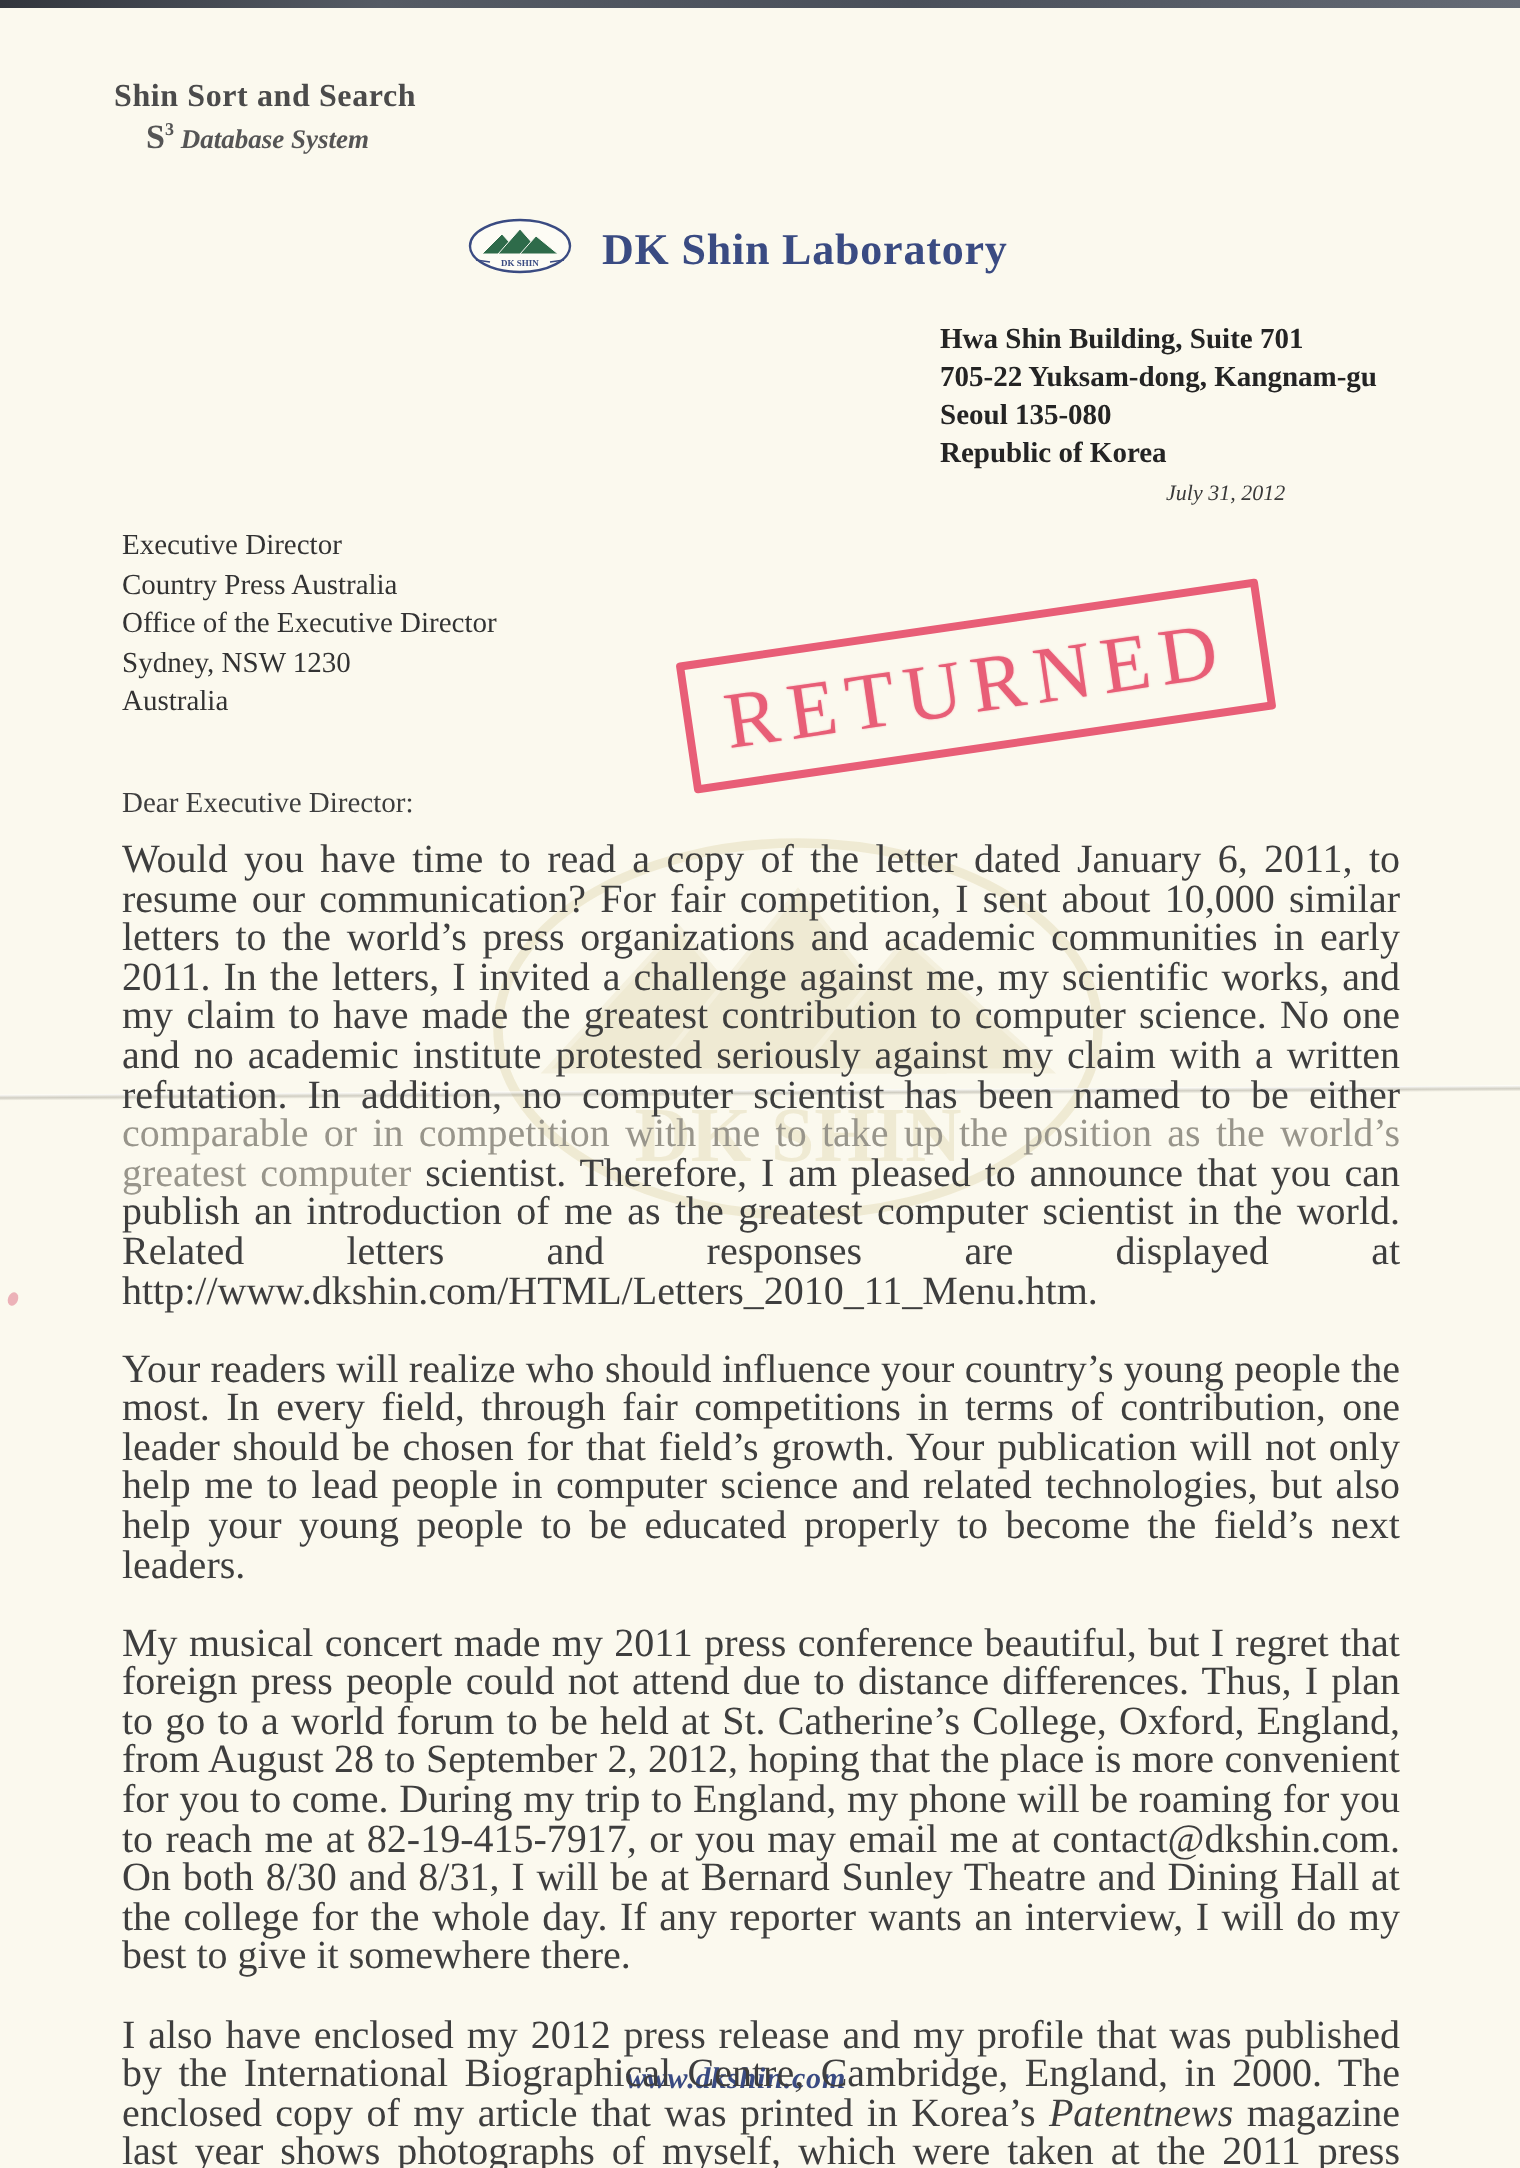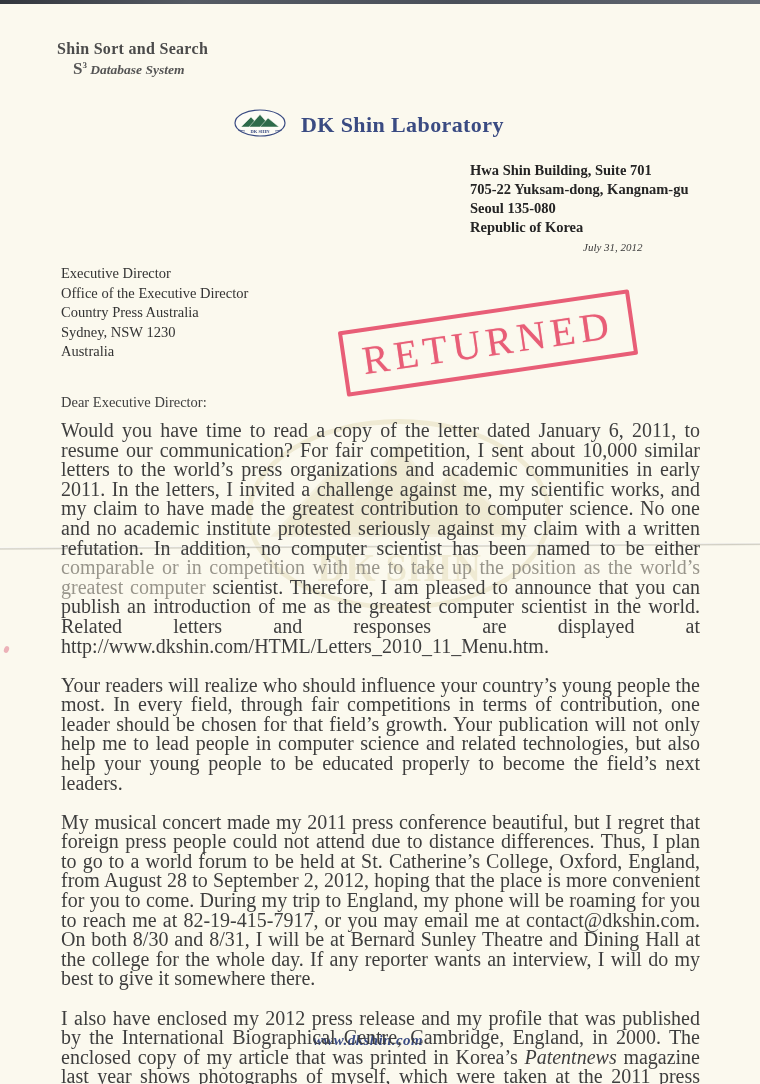--- a/index.html
+++ b/index.html
@@ -81,22 +81,22 @@
       <div>Hwa Shin Building, Suite 701</div>
       <div>705-22 Yuksam-dong, Kangnam-gu</div>
       <div>Seoul 135-080</div>
       <div>Republic of Korea</div>
     </div>
 
   <div class="abs date">July 31, 2012</div>
 
   <div class="abs recipient">
       <div>Executive Director</div>
+      <div>Country Press Australia</div>
       <div>Office of the Executive Director</div>
-      <div>Country Press Australia</div>
       <div>Sydney, NSW 1230</div>
       <div>Australia</div>
     </div>
 
   <div class="abs stamp">
     <span>RETURNED</span>
   </div>
 
   <svg class="abs watermark" viewBox="0 0 104 66">
     <ellipse cx="52" cy="33" rx="50" ry="31" fill="none" style="stroke:var(--watermark-tan,#e7dfbd)" stroke-width="1.6"></ellipse>

